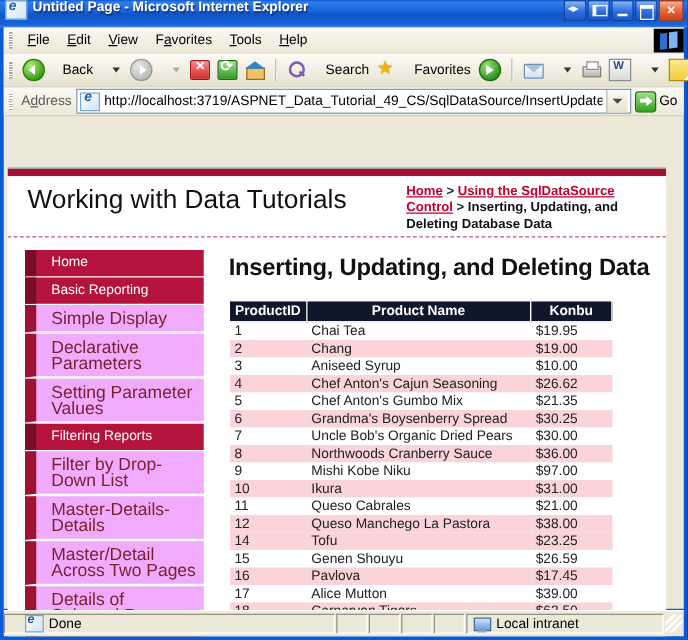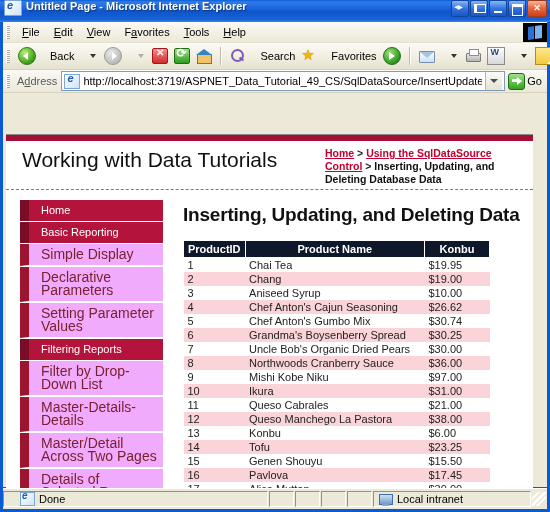--- a/index.html
+++ b/index.html
@@ -429,21 +429,21 @@
                     <td>$10.00</td>
                   </tr>
                 <tr class="alt">
                     <td>4</td>
                     <td>Chef Anton's Cajun Seasoning</td>
                     <td>$26.62</td>
                   </tr>
                 <tr class="norm">
                     <td>5</td>
                     <td>Chef Anton's Gumbo Mix</td>
-                    <td>$30.74</td>
+                    <td>$21.35</td>
                   </tr>
                 <tr class="alt">
                     <td>6</td>
                     <td>Grandma's Boysenberry Spread</td>
                     <td>$30.25</td>
                   </tr>
                 <tr class="norm">
                     <td>7</td>
                     <td>Uncle Bob's Organic Dried Pears</td>
                     <td>$30.00</td>
@@ -466,34 +466,29 @@
                 <tr class="norm">
                     <td>11</td>
                     <td>Queso Cabrales</td>
                     <td>$21.00</td>
                   </tr>
                 <tr class="alt">
                     <td>12</td>
                     <td>Queso Manchego La Pastora</td>
                     <td>$38.00</td>
                   </tr>
-                <tr class="norm">
-                    <td>13</td>
-                    <td>Konbu</td>
-                    <td>$6.00</td>
-                  </tr>
                 <tr class="alt">
                     <td>14</td>
                     <td>Tofu</td>
                     <td>$23.25</td>
                   </tr>
                 <tr class="norm">
                     <td>15</td>
                     <td>Genen Shouyu</td>
-                    <td>$15.50</td>
+                    <td>$26.59</td>
                   </tr>
                 <tr class="alt">
                     <td>16</td>
                     <td>Pavlova</td>
                     <td>$17.45</td>
                   </tr>
                 <tr class="norm">
                     <td>17</td>
                     <td>Alice Mutton</td>
                     <td>$39.00</td>

